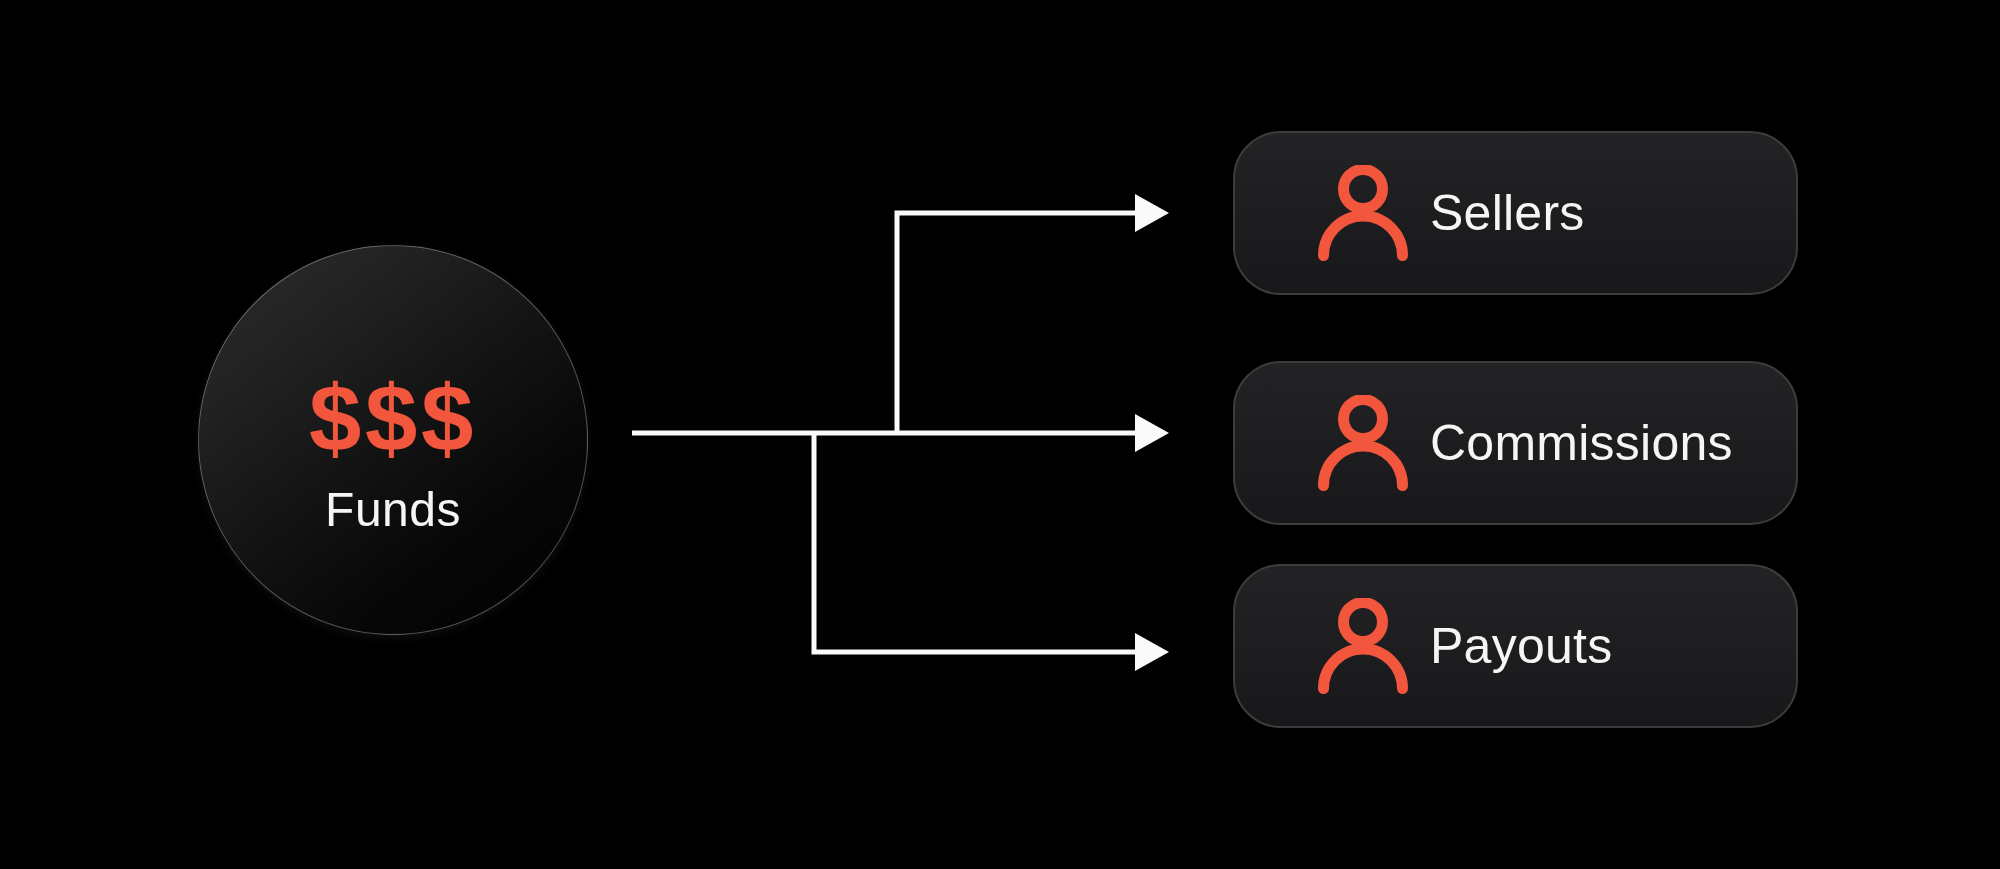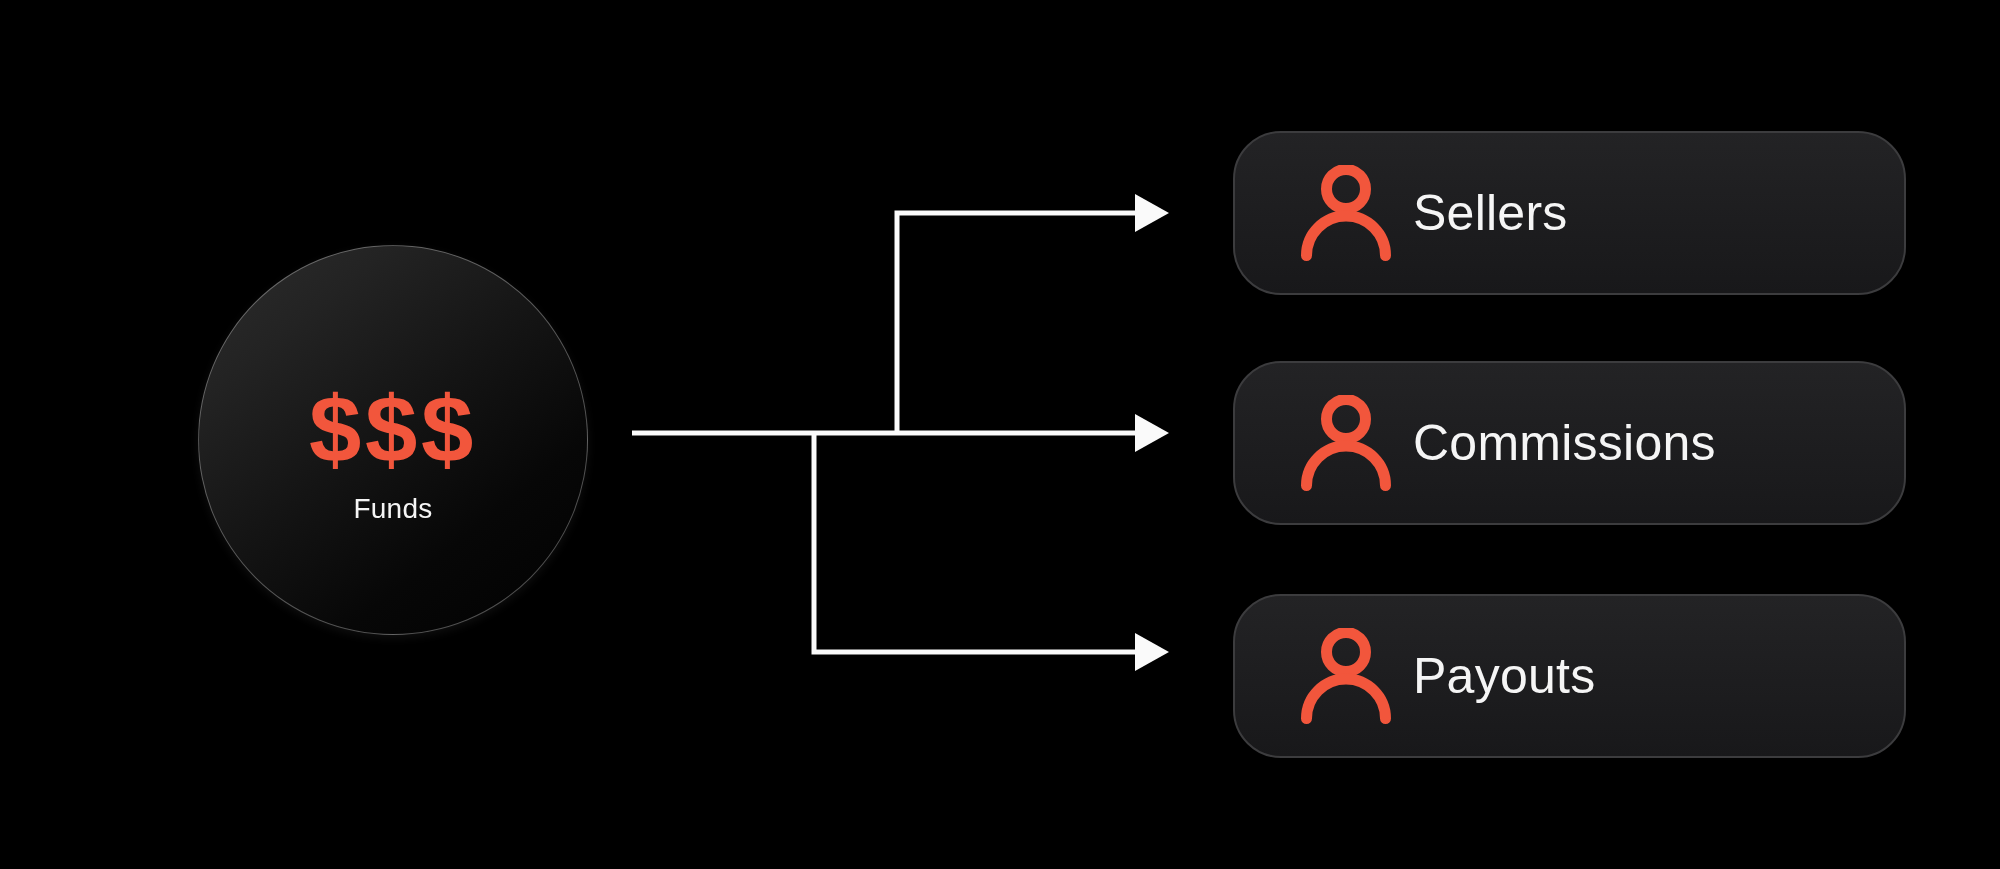--- a/index.html
+++ b/index.html
@@ -41,21 +41,21 @@
   }
   .dollars {
     color: var(--accent, #F2563C);
     font-size: 94px;
     font-weight: 600;
     line-height: 1;
     letter-spacing: 0.04em;
   }
   .funds-label {
     color: var(--text, #F5F5F5);
-    font-size: 28px;
+    font-size: 48px;
     font-weight: 500;
     margin-top: 16px;
     letter-spacing: 0.01em;
     text-align: right;
   }
 
   
   .connectors {
     position: absolute;
     left: 0;
@@ -71,34 +71,34 @@
   }
   .connectors .ah {
     fill: var(--line, #FAFAFA);
     stroke: none;
   }
 
   
   .card {
     position: absolute;
     left: 1233px;
-    width: 673px;
+    width: 565px;
     height: 164px;
     box-sizing: border-box;
     border-radius: 48px;
     background: linear-gradient(180deg, var(--card-bg-top, #232325) 0%, var(--card-bg-bottom, #18181A) 100%);
     border: 2.5px solid var(--card-border, #3C3C3E);
     box-shadow: 0 16px 28px rgba(0,0,0,0.55);
     display: flex;
     align-items: center;
-    padding-left: 66px;
+    padding-left: 83px;
   }
   .card-sellers     { top: 131px; }
   .card-commissions { top: 361px; }
-  .card-payouts     { top: 594px; }
+  .card-payouts     { top: 564px; }
 
   .person {
     width: 90px;
     height: 96px;
     flex: 0 0 auto;
     color: var(--accent, #F2563C);
   }
   .person circle, .person path {
     fill: none;
     stroke: currentColor;

